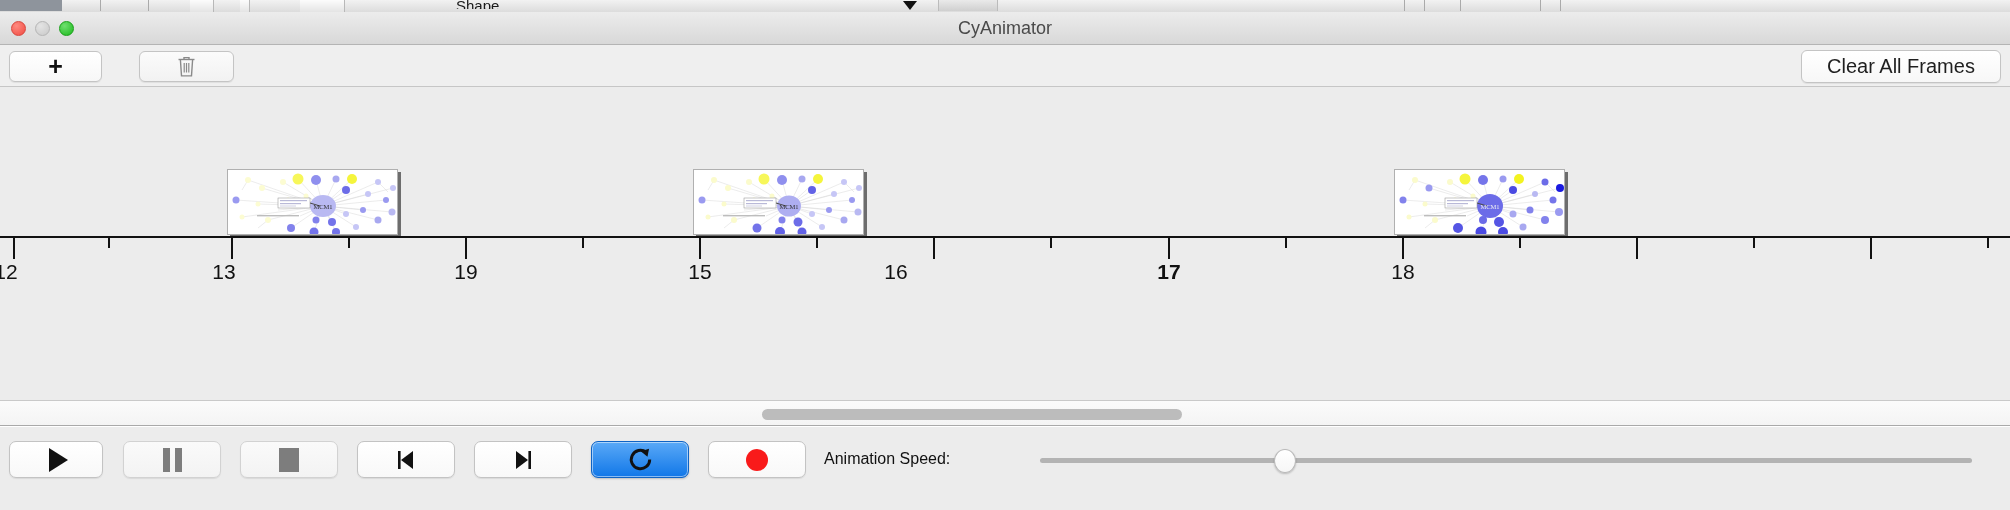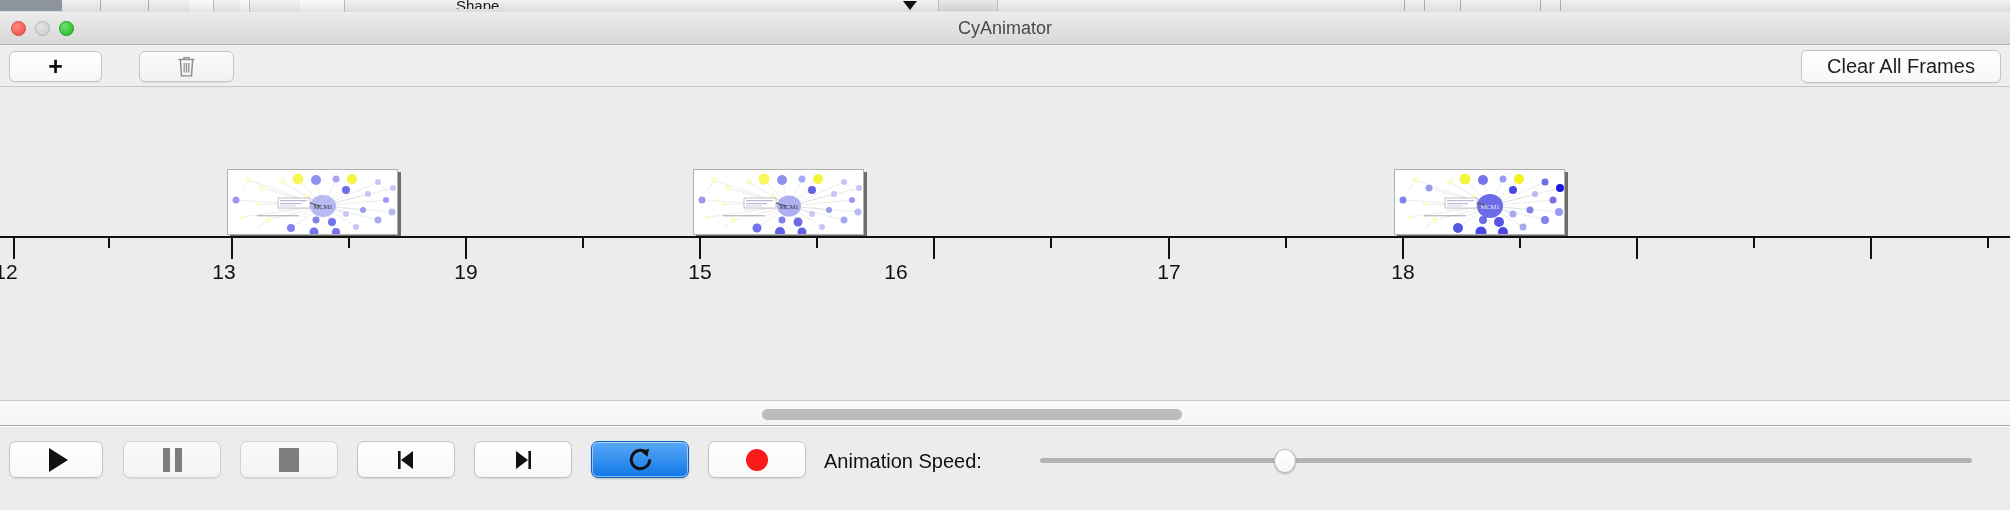--- a/index.html
+++ b/index.html
@@ -187,21 +187,21 @@
   }
   .ic-play   { width:0;height:0;border-left:19px solid #111;border-top:12px solid transparent;border-bottom:12px solid transparent;margin-left:5px; }
   .ic-pause  { display:flex; gap:5px; }
   .ic-pause i{ display:block; width:7px; height:24px; background:#7d7d7d; }
   .ic-stop   { width:20px; height:24px; background:#7d7d7d; }
   .ic-svg    { display:block; }
   .ic-rec    { width:22px; height:22px; border-radius:50%; background:#f91a1a; }
 
   .speed-label {
     position: absolute; left: 824px; top: 23px;
-    font-size: 20px; color: #111; white-space: nowrap;
+    font-size: 16px; color: #111; white-space: nowrap;
   }
   .slider-wrap {
     position: absolute; left: 1040px; top: 14px;
     width: 932px; height: 37px;
     cursor: pointer;
   }
   .slider-track {
     position: absolute; left: 0; top: 17px;
     width: 932px; height: 5px;
     background: #b3b3b3; border-radius: 3px;
@@ -440,21 +440,21 @@
     <div class="tick minor" style="left:1285px;"></div>
     <div class="tick minor" style="left:1519px;"></div>
     <div class="tick minor" style="left:1753px;"></div>
     <div class="tick minor" style="left:1987px;"></div>
 
     <div class="tick-label" style="left:6px;">12</div>
     <div class="tick-label" style="left:224px;">13</div>
     <div class="tick-label" style="left:466px;">19</div>
     <div class="tick-label" style="left:700px;text-align:right;">15</div>
     <div class="tick-label" style="left:896px;">16</div>
-    <div class="tick-label" style="left:1169px;">17</div>
+    <div class="tick-label" style="left:1169px;font-weight:bold;">17</div>
     <div class="tick-label" style="left:1403px;text-align:center;">18</div>
 
   </div>
 </div>
 
 <div class="hscroll">
   <div class="hscroll-thumb"></div>
 </div>
 
 <div class="playbar">

